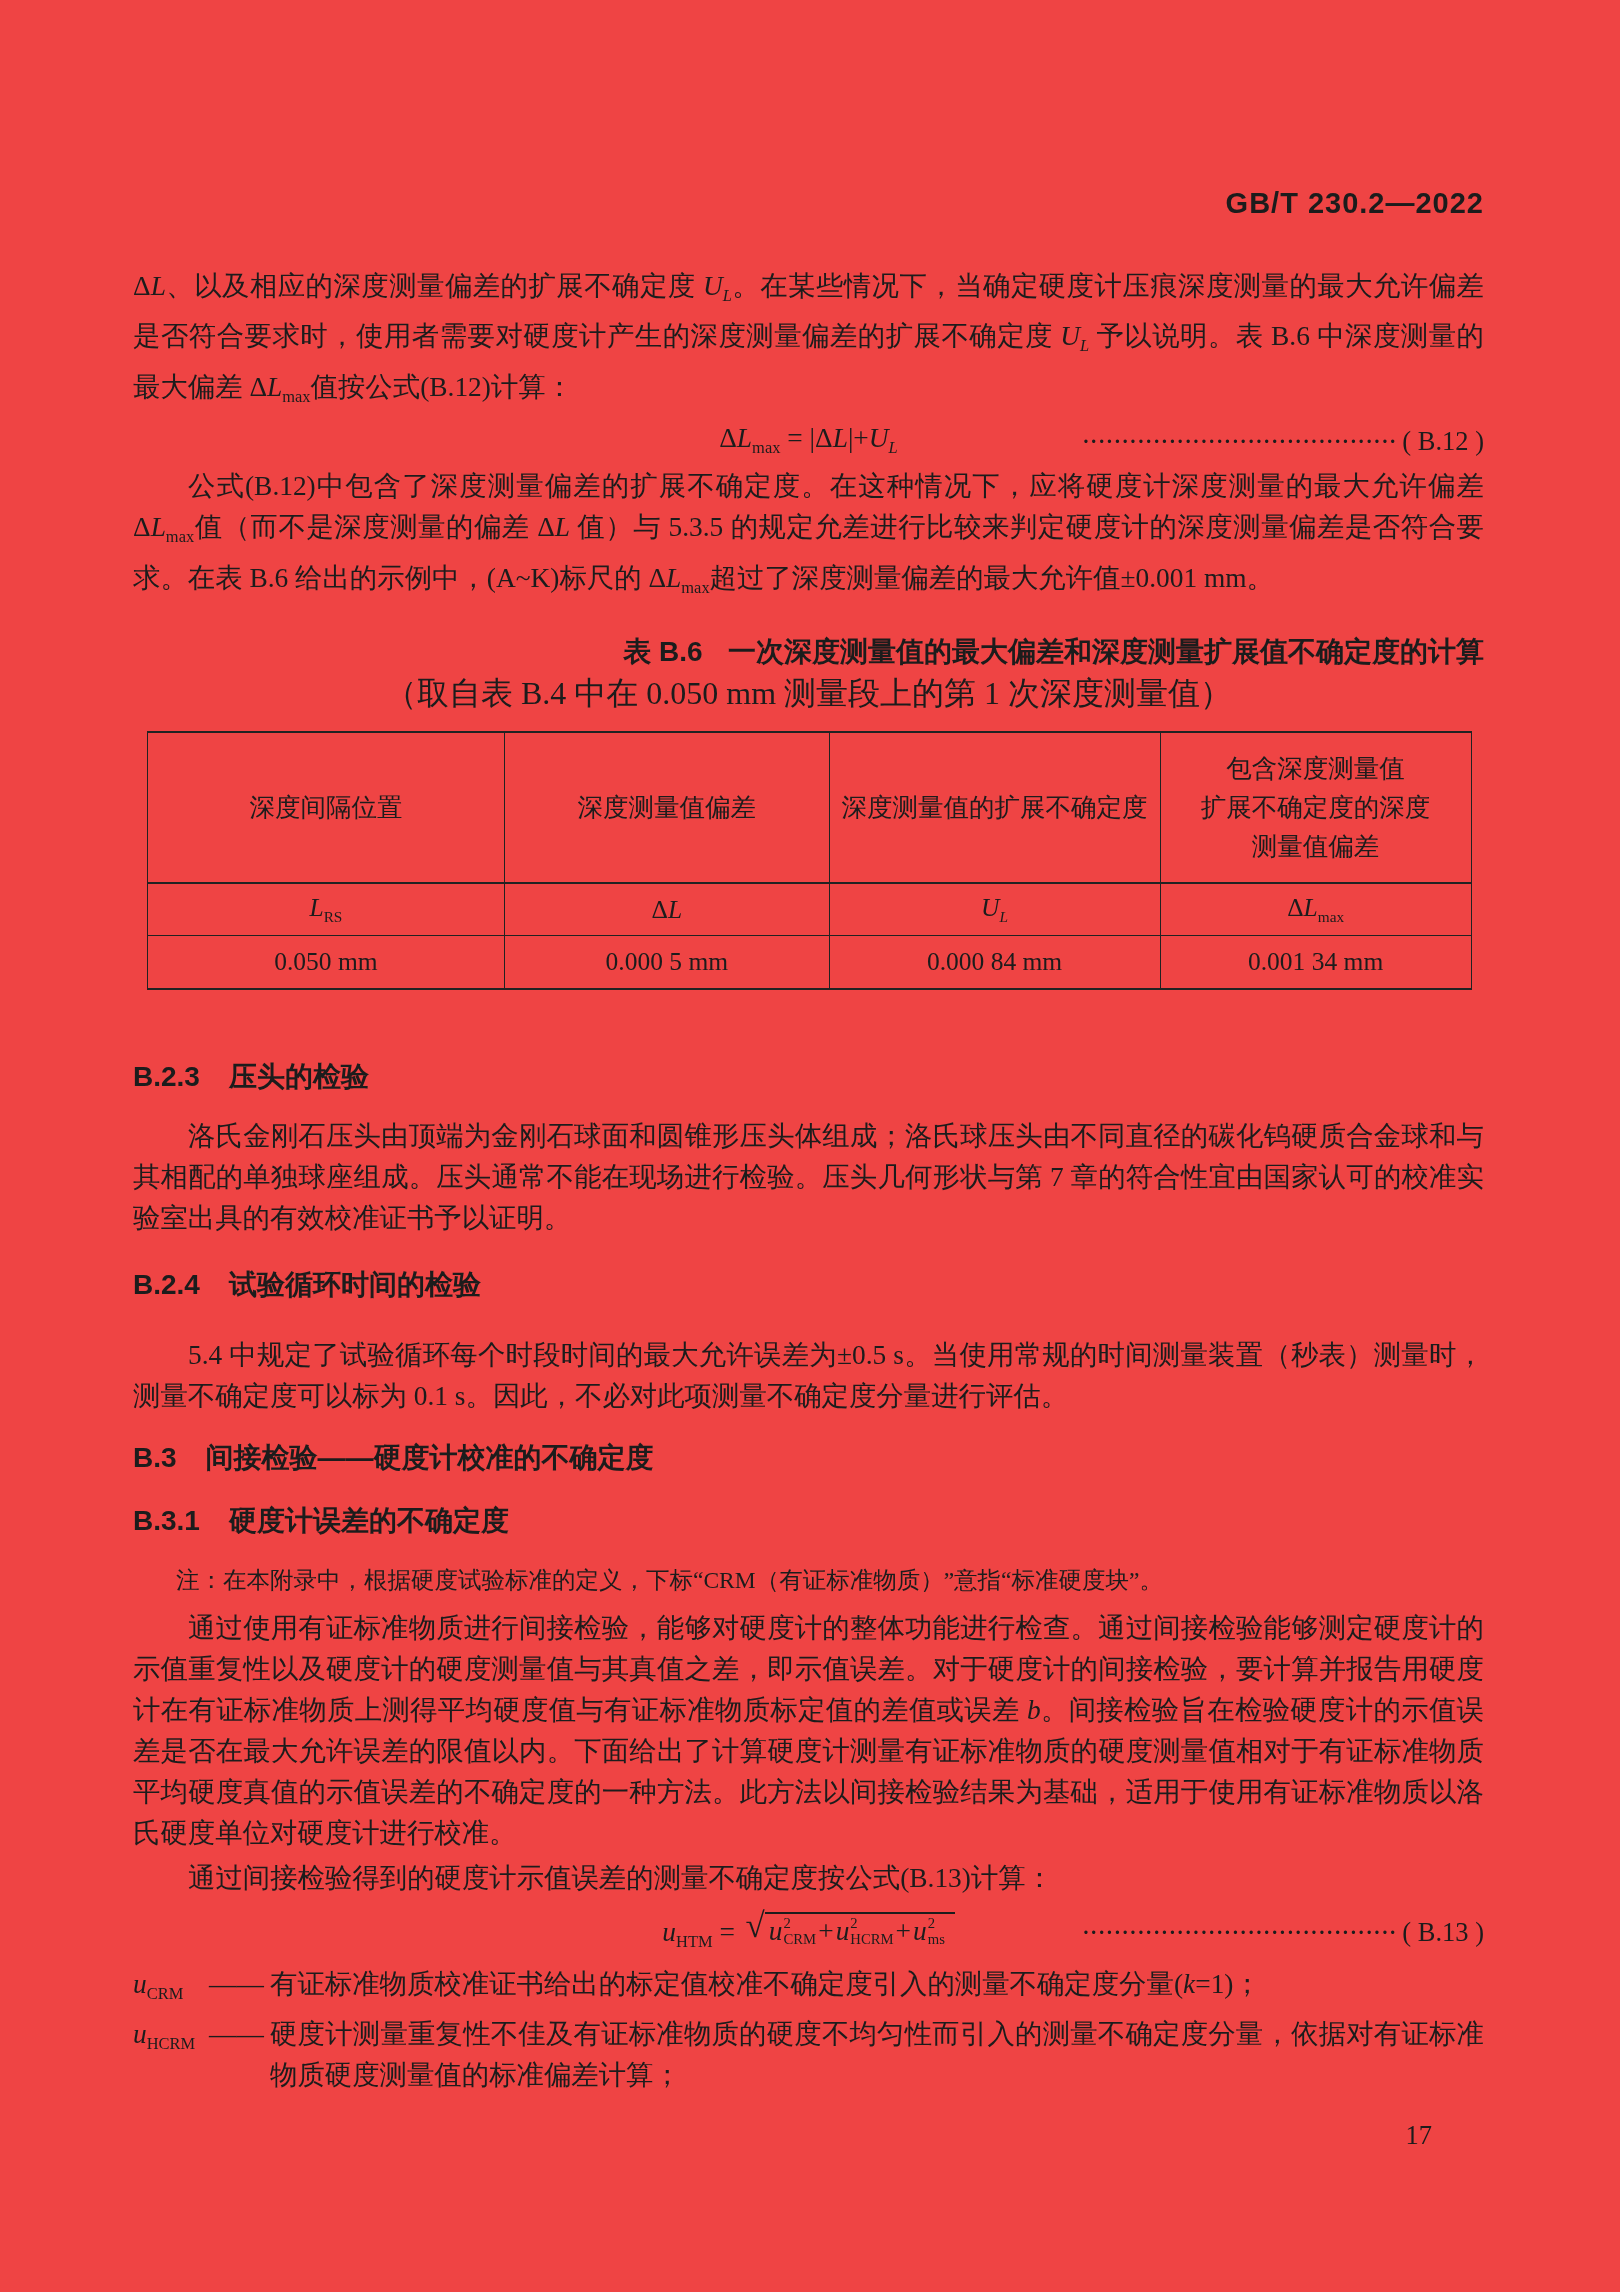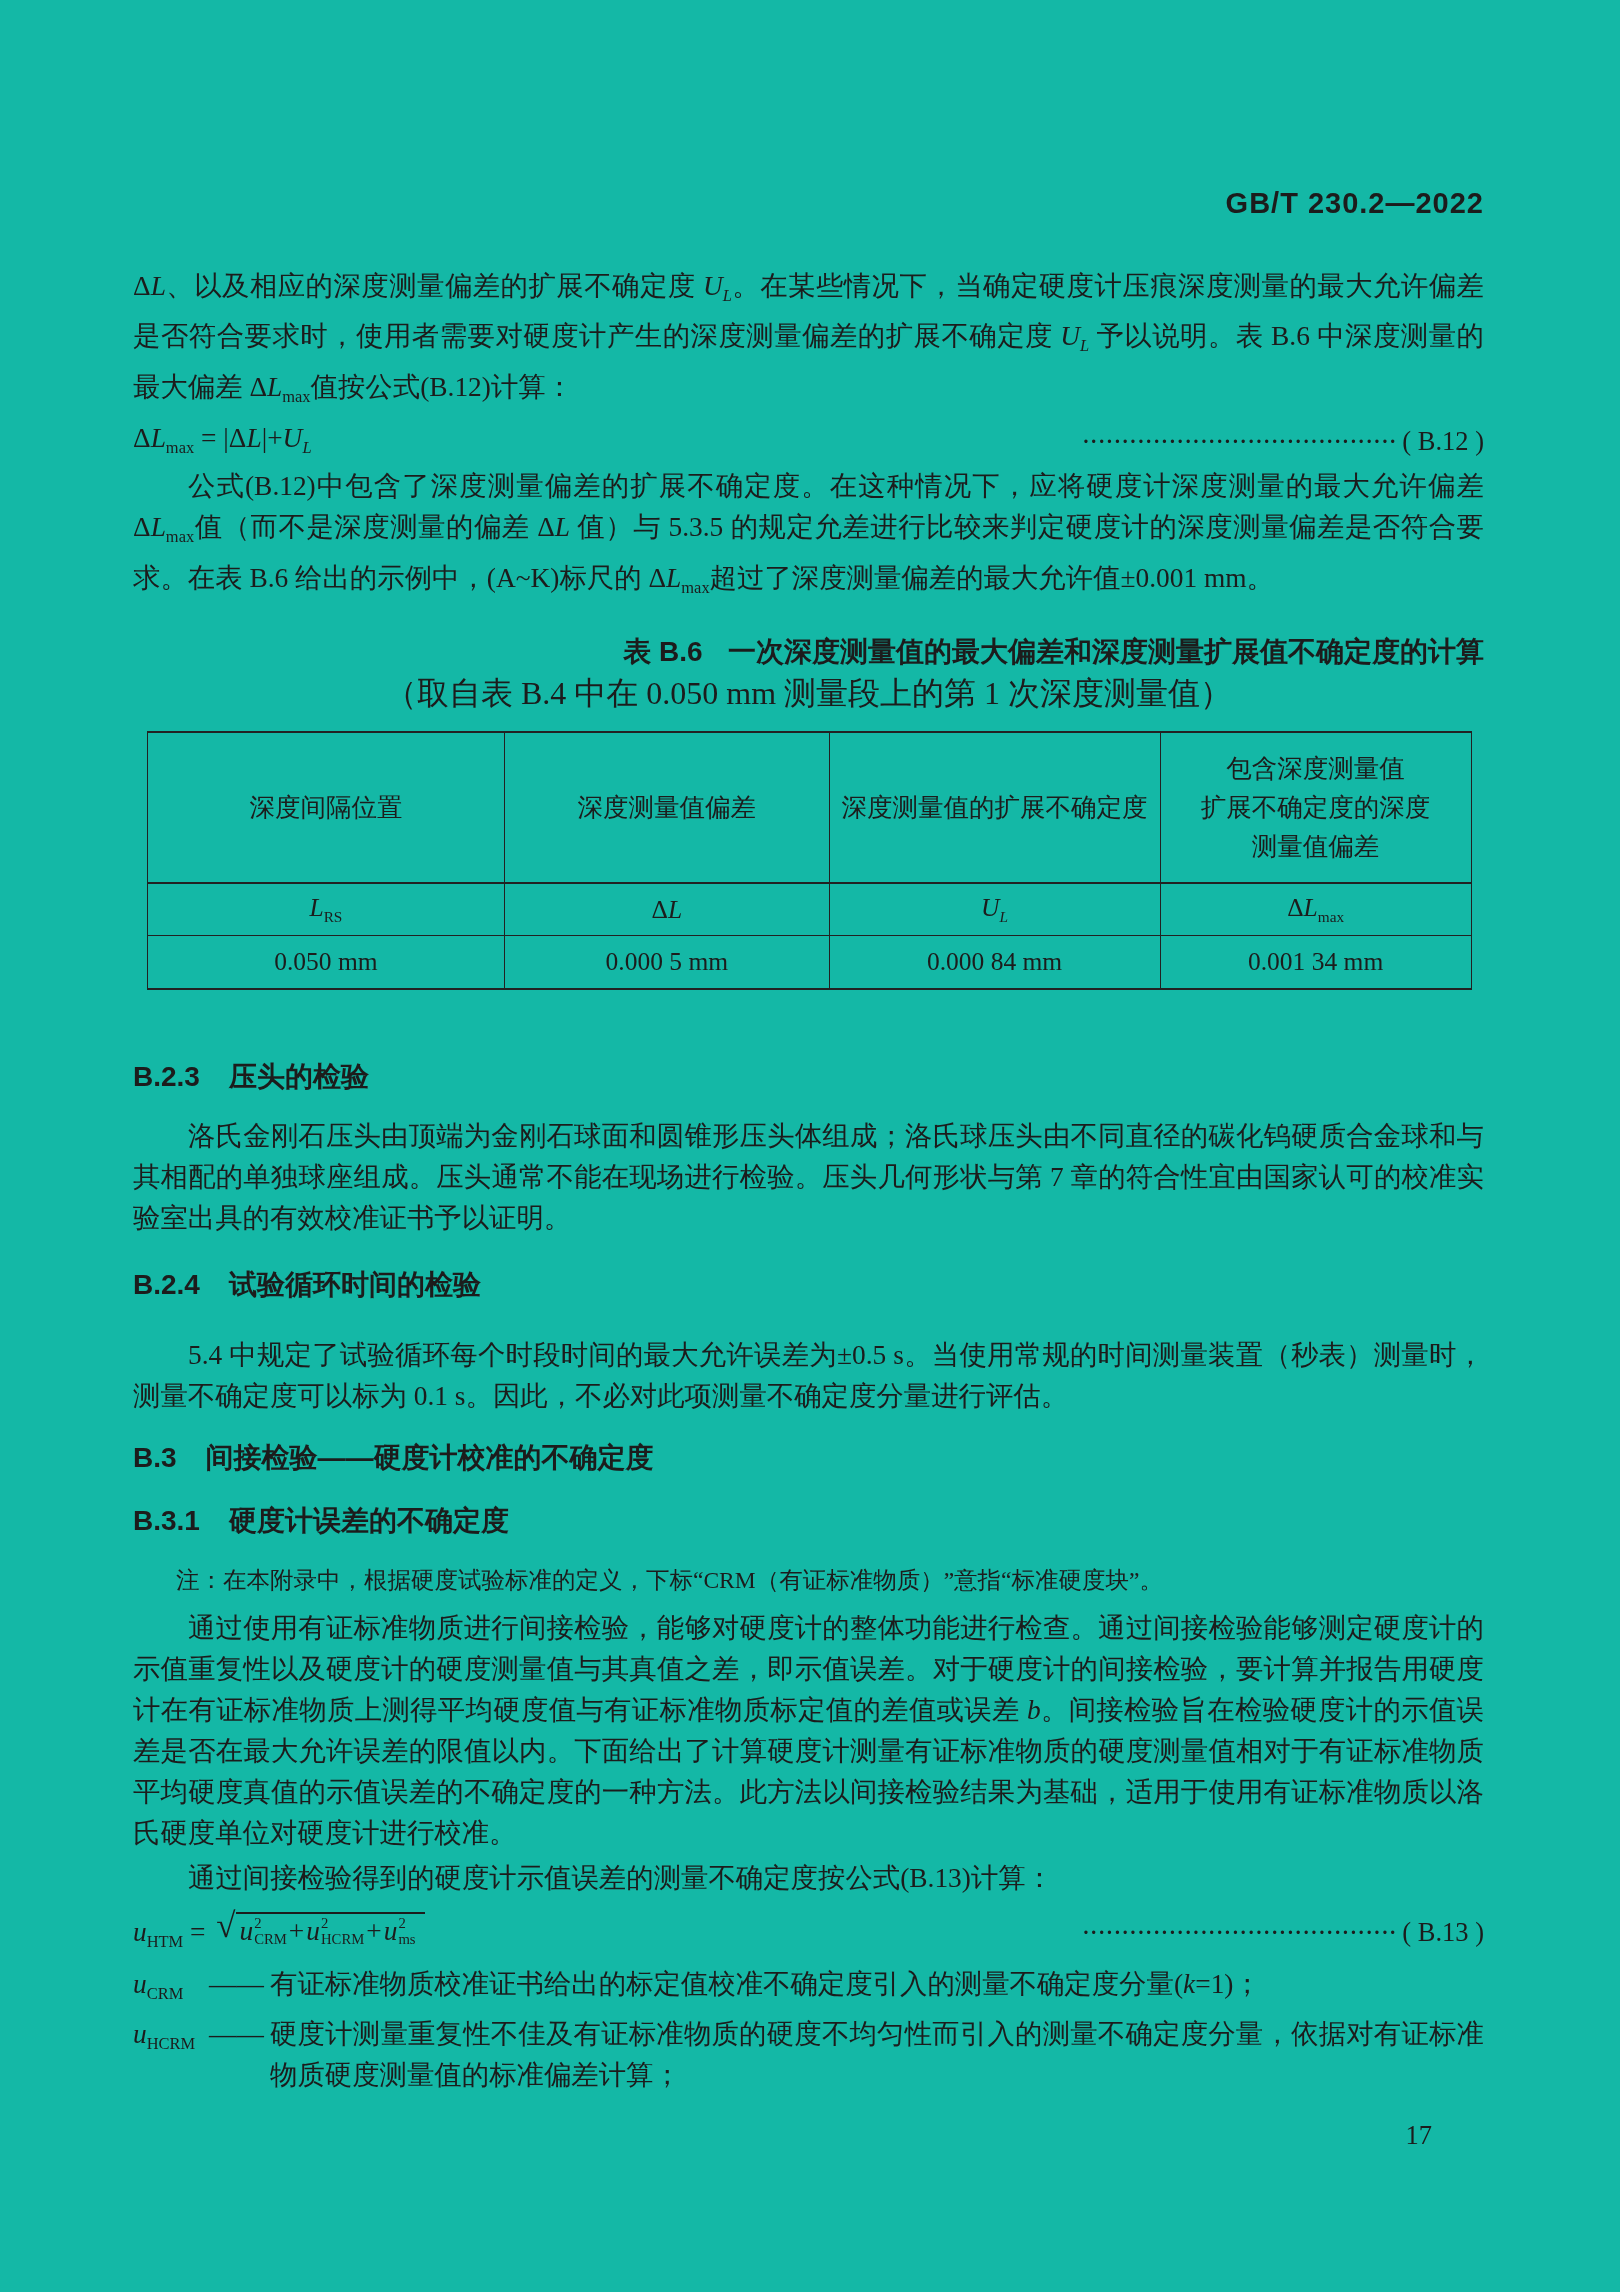--- a/index.html
+++ b/index.html
@@ -1,32 +1,32 @@
 <!DOCTYPE html>
 <html><head>
 <meta charset="utf-8">
 <style>
   html,body{margin:0;padding:0;background:#e8e8e8;}
   .page{
-    position:relative;width:1620px;height:2293px;background:#14b8a6;
+    position:relative;width:1620px;height:2293px;background:#ef4444;
     font-family:"Liberation Serif","DejaVu Serif",serif;color:#1c1c1c;overflow:hidden;
   }
   .content{position:absolute;left:133px;top:0;width:1351px;}
   .doc-header{
     margin-top:186px;text-align:right;font-weight:bold;font-size:29px;line-height:35px;
     font-family:"Liberation Sans","DejaVu Sans",sans-serif;letter-spacing:1px;
   }
   p{margin:0;}
   .body{font-size:27.4px;line-height:41px;}
   .jp{text-align:justify;}
   .indent{text-indent:55px;}
   .it{font-style:italic;}
   sub{font-size:0.6em;}
   
-  .formula-row{position:relative;display:flex;align-items:center;height:47px;}
+  .formula-row{position:relative;display:flex;justify-content:center;align-items:center;height:47px;}
   .formula{font-size:27.4px;white-space:nowrap;}
   .leader{position:absolute;right:0;top:50%;transform:translateY(-50%);display:flex;align-items:center;}
   .dots{width:316px;overflow:hidden;white-space:nowrap;font-size:20.6px;font-weight:bold;letter-spacing:1px;}
   .fref{font-size:26.5px;margin-left:3.9px;white-space:nowrap;}
   
   .ss{display:inline-flex;align-items:center;margin:0 2px;}
   .ss-base{font-style:italic;}
   .ss-stack{display:inline-flex;flex-direction:column;font-size:14.7px;line-height:1.05;font-style:normal;margin-left:1px;}
   
   .sqrt{display:inline-flex;align-items:flex-start;margin-left:3.9px;}

